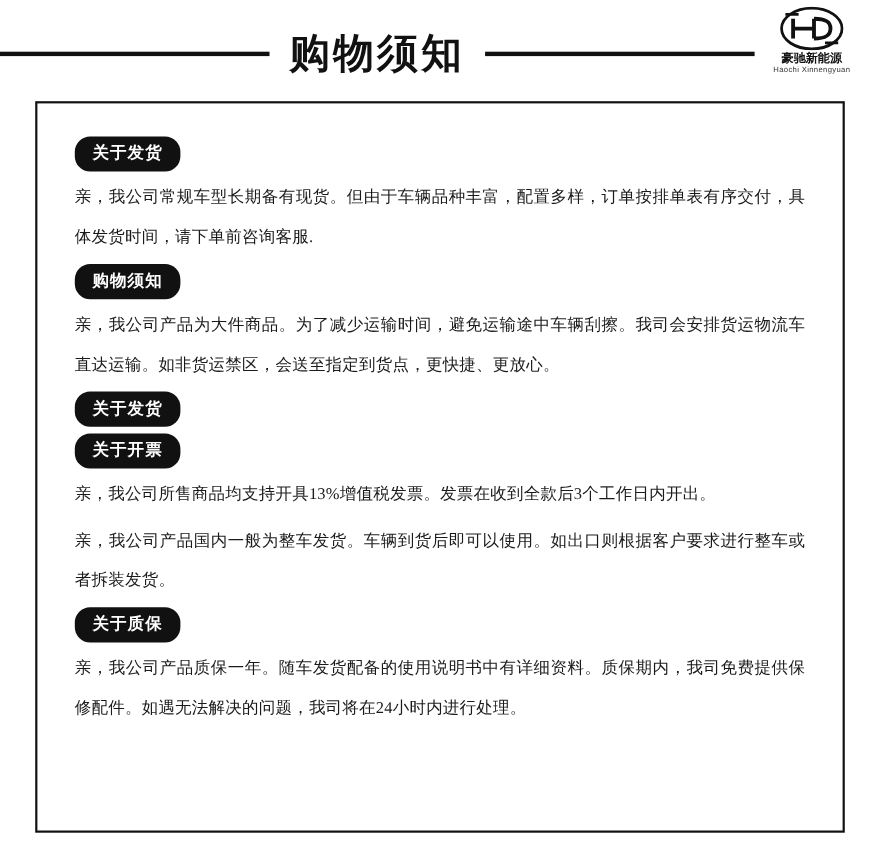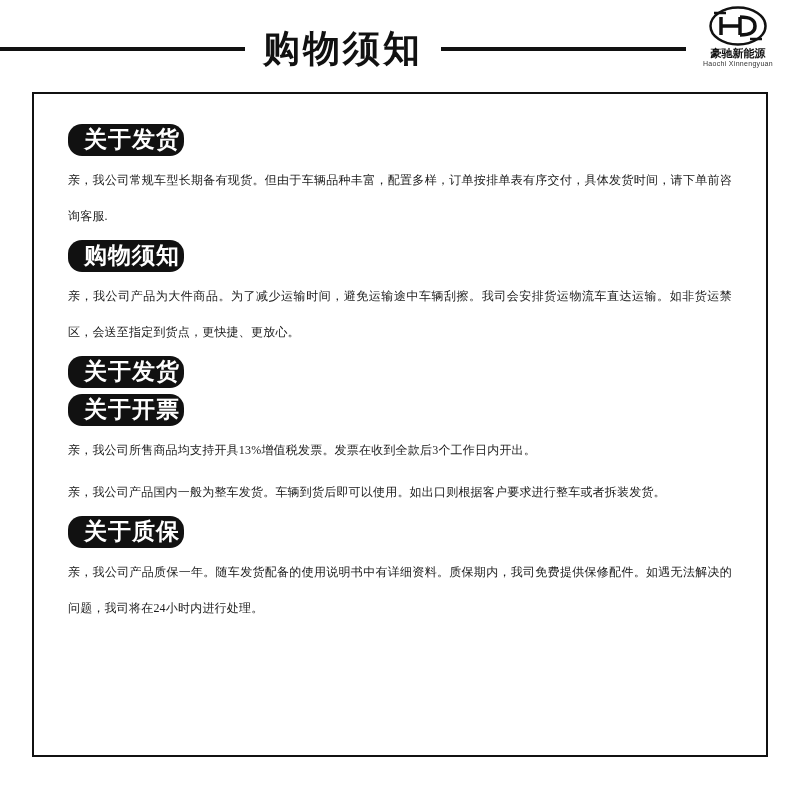--- a/index.html
+++ b/index.html
@@ -96,29 +96,29 @@
   }
   .section {
     margin-bottom: 6px;
   }
   .tag {
     display: inline-block;
     background: #111111;
     color: #ffffff;
     font-family: "DejaVu Sans", "Liberation Sans", sans-serif;
     font-weight: bold;
-    font-size: 23px;
+    font-size: 15px;
     letter-spacing: 1px;
-    padding: 5px 4px 6px 16px;
+    padding: 5px 16px 6px 16px;
     border-radius: 14px;
     line-height: 21px;
   }
   .body-text {
     font-family: "Liberation Serif", "DejaVu Serif", serif;
-    font-size: 12px;
+    font-size: 15px;
     line-height: 36px;
     color: #1a1a1a;
     margin: 6px 0 0 0;
     text-align: justify;
     letter-spacing: 0.2px;
   }
 </style>
 </head>
 <body>
 

